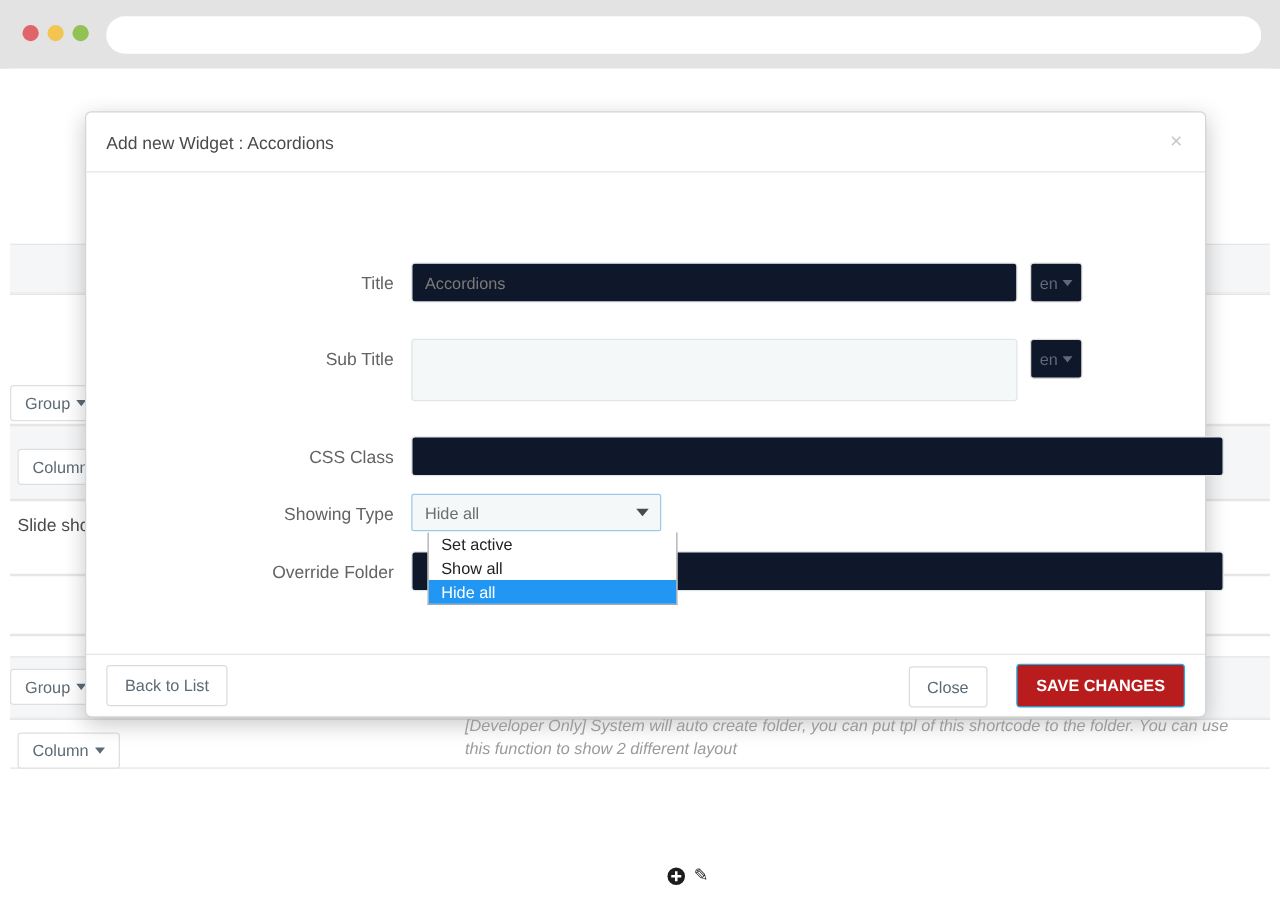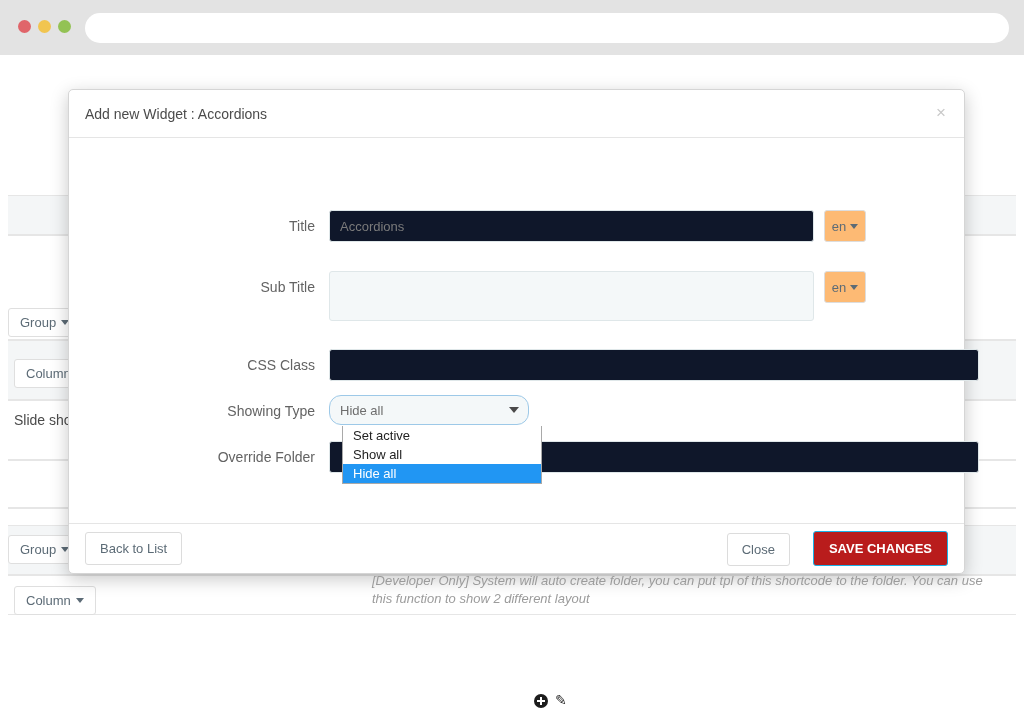--- a/index.html
+++ b/index.html
@@ -178,34 +178,34 @@
     border: 1px solid #dfe7e9;
     border-radius: 3px;
     outline: none;
     resize: none;
   }
   .lang-btn {
     margin-left: 10px;
     width: 42px; height: 32px;
     border: 1px solid #dddddd;
     border-radius: 3px;
-    background: #fdba74;
+    background: #0f172a;
     color: #5c6b76;
     font-size: 13px;
     display: inline-flex; align-items: center; justify-content: center; gap: 4px;
     cursor: pointer;
   }
   .lang-btn .caret { border-top-color: #5c6b76; }
 
   .select-box {
     position: relative;
     width: 200px; height: 30px;
     background: #f4f8f9;
     border: 1px solid #9dc9e8;
-    border-radius: 12px;
+    border-radius: 2px;
     display: flex; align-items: center;
     padding: 0 10px;
     font-size: 13px;
     color: #6d6d6d;
     cursor: pointer;
   }
   .select-arrow {
     position: absolute; right: 9px; top: 50%;
     transform: translateY(-50%);
     width: 0; height: 0;

